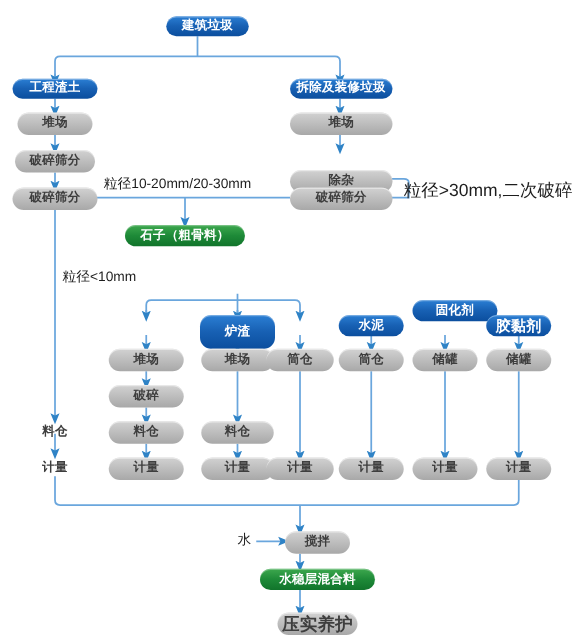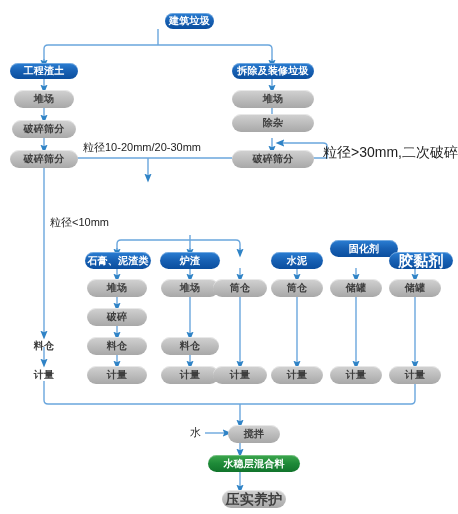--- a/index.html
+++ b/index.html
@@ -134,40 +134,40 @@
 
     <path class="wire" d="M44,381 L44,400 Q44,404 48,404 L411,404 Q415,404 415,400 L415,384"></path>
     <path class="wire" d="M240,404 L240,424" marker-end="url(#ah)"></path>
 
     <path class="wire" d="M205,433 L227,433" marker-end="url(#ah)"></path>
 
     <path class="wire" d="M240,443 L240,453" marker-end="url(#ah)"></path>
     <path class="wire" d="M240,472 L240,489" marker-end="url(#ah)"></path>
   </svg>
 
-  <div class="node node-blue" style="left:133px;top:13px;width:49px;height:16px;font-size:10px;margin-left:32px;">建筑垃圾</div>
+  <div class="node node-blue" style="left:133px;top:13px;width:66px;height:16px;font-size:10px;">建筑垃圾</div>
 
   <div class="node node-blue" style="left:10px;top:63px;width:68px;height:16px;font-size:10px;">工程渣土</div>
   <div class="node node-blue" style="left:232px;top:63px;width:82px;height:16px;font-size:10px;">拆除及装修垃圾</div>
 
   <div class="node node-gray" style="left:14px;top:90px;width:60px;height:18px;font-size:10px;">堆场</div>
   <div class="node node-gray" style="left:12px;top:120px;width:64px;height:18px;font-size:10px;">破碎筛分</div>
   <div class="node node-gray" style="left:10px;top:150px;width:68px;height:18px;font-size:10px;">破碎筛分</div>
 
   <div class="node node-gray" style="left:232px;top:90px;width:82px;height:18px;font-size:10px;">堆场</div>
-  <div class="node node-gray" style="left:232px;top:114px;width:82px;height:18px;font-size:10px;">除杂</div>
+  <div class="node node-gray" style="left:232px;top:136px;width:82px;height:18px;font-size:10px;">除杂</div>
   <div class="node node-gray" style="left:232px;top:150px;width:82px;height:18px;font-size:10px;">破碎筛分</div>
 
+  <div class="node node-green" style="left:100px;top:180px;width:96px;height:17px;font-size:10px;">石子（粗骨料）</div>
 
 
-  <div class="node node-blue" style="left:85px;top:252px;width:66px;height:17px;font-size:10px;">石膏、泥渣类</div>
-  <div class="node node-blue" style="left:160px;top:252px;width:60px;height:17px;font-size:10px;">炉渣</div>
+  <div class="node node-blue" style="left:160px;top:252px;width:60px;height:27px;font-size:10px;">炉渣</div>
   <div class="node node-blue" style="left:271px;top:252px;width:52px;height:17px;font-size:10px;">水泥</div>
   <div class="node node-blue" style="left:330px;top:240px;width:68px;height:17px;font-size:10px;">固化剂</div>
-  <div class="node node-blue" style="left:389px;top:252px;width:64px;height:17px;font-size:15px;">胶黏剂</div>
+  <div class="node node-blue" style="left:389px;top:252px;width:52px;height:17px;font-size:12px;">胶黏剂</div>
 
   <div class="node node-gray" style="left:87px;top:279px;width:60px;height:18px;font-size:10px;">堆场</div>
   <div class="node node-gray" style="left:161px;top:279px;width:58px;height:18px;font-size:10px;">堆场</div>
   <div class="node node-gray" style="left:213px;top:279px;width:54px;height:18px;font-size:10px;">筒仓</div>
   <div class="node node-gray" style="left:271px;top:279px;width:52px;height:18px;font-size:10px;">筒仓</div>
   <div class="node node-gray" style="left:330px;top:279px;width:52px;height:18px;font-size:10px;">储罐</div>
   <div class="node node-gray" style="left:389px;top:279px;width:52px;height:18px;font-size:10px;">储罐</div>
 
   <div class="node node-gray" style="left:87px;top:308px;width:60px;height:18px;font-size:10px;">破碎</div>
 

